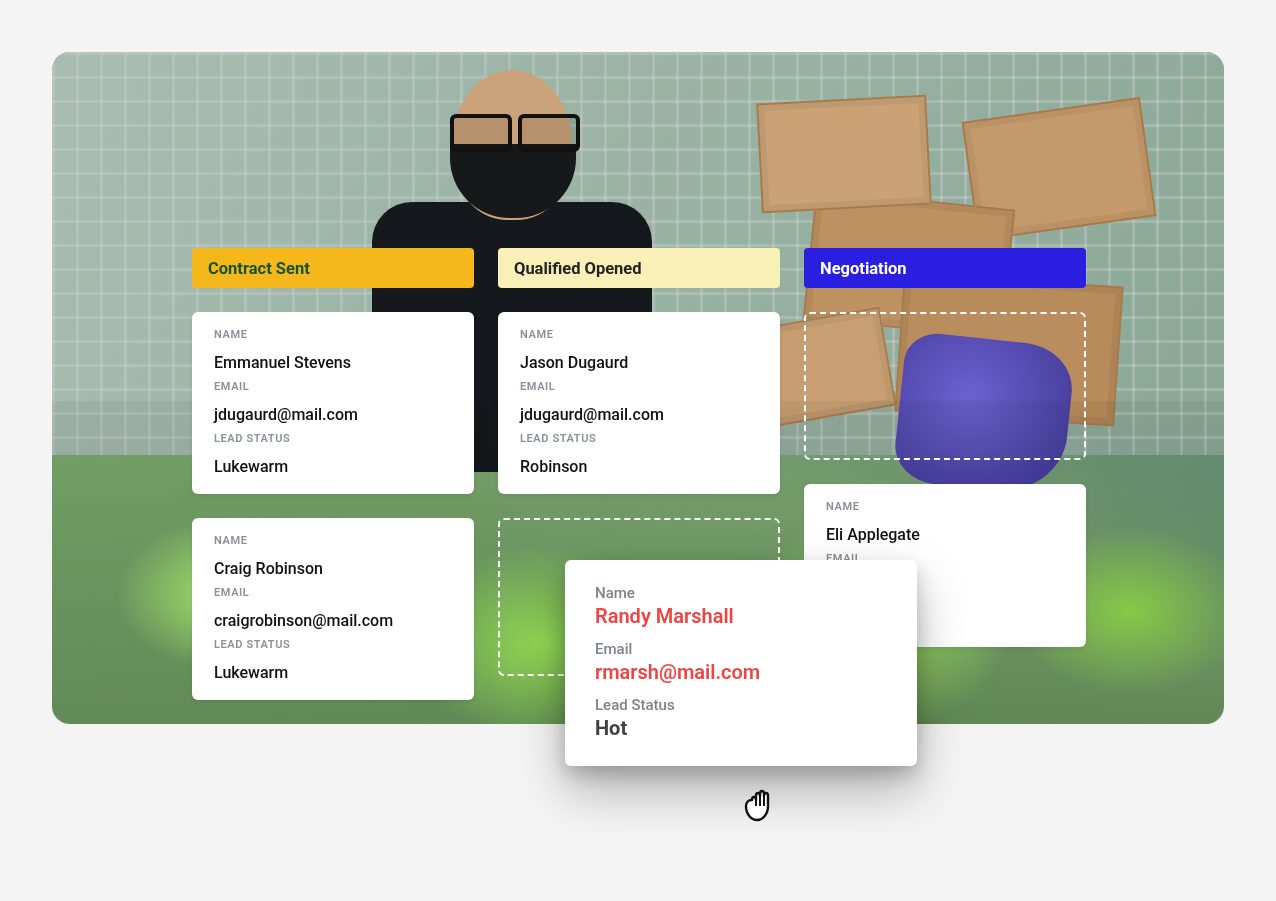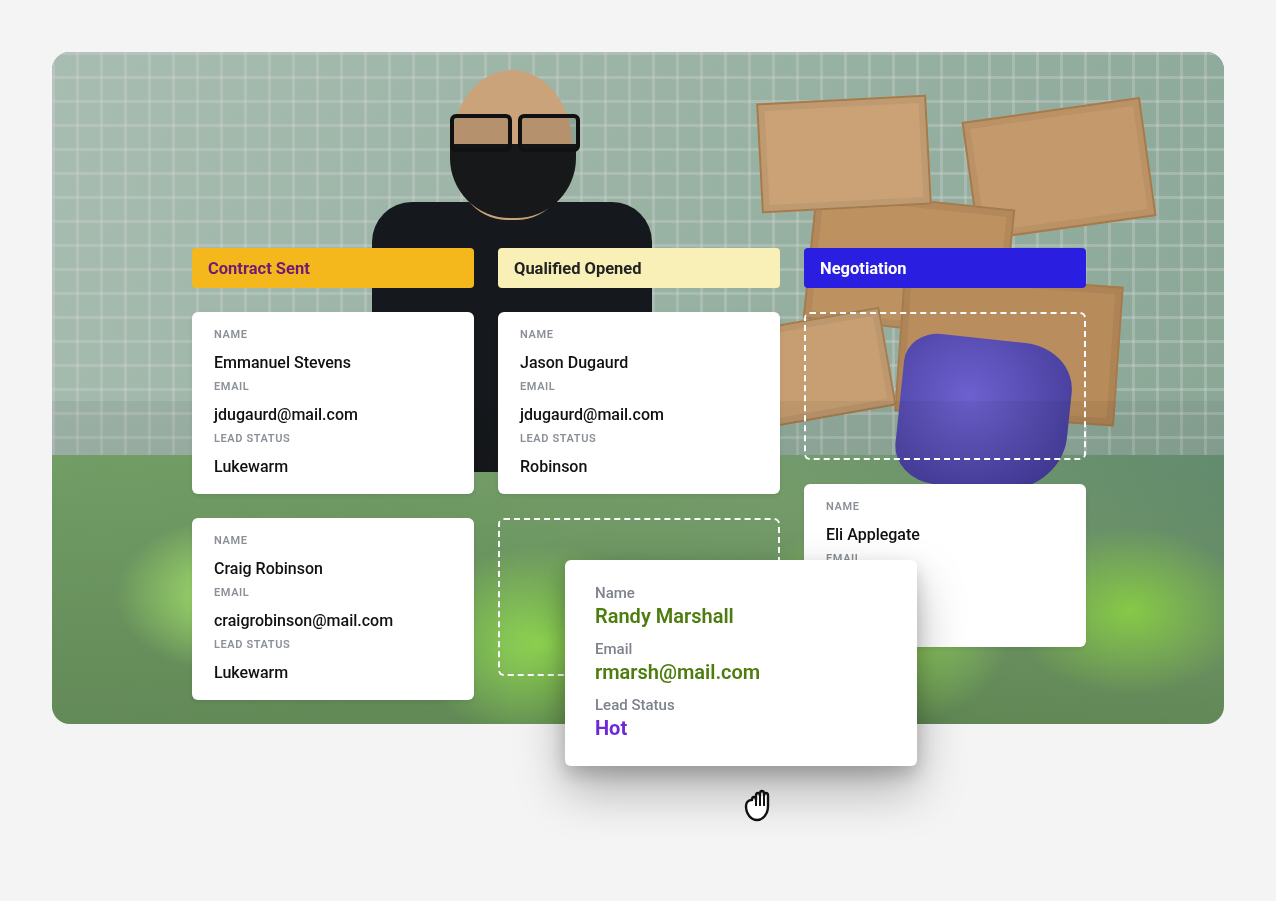--- a/index.html
+++ b/index.html
@@ -98,21 +98,21 @@
   
   .board {
     position:absolute; top:196px; left:140px; right:140px;
     display:grid; grid-template-columns: repeat(3, 282px);
     column-gap: 24px;
   }
   .col-header {
     height:40px; border-radius:4px; display:flex; align-items:center;
     padding:0 16px; font-weight:700; font-size:16.5px;
   }
-  .hdr-yellow { background:#f5b81c; color:#701a75; }
+  .hdr-yellow { background:#f5b81c; color:#14532d; }
   .hdr-cream  { background:#f9f0b8; color:#222; }
   .hdr-blue   { background:#2a1fe0; color:#fff;align-items:center; }
 
   .card {
     background:#fff; border-radius:6px; margin-top:24px;
     padding:16px 22px 18px 22px;
     box-shadow: 0 2px 4px rgba(0,0,0,0.08);
   }
   .fld-label {
     font-size:11px; letter-spacing:0.6px; color:#8a8f98; font-weight:600;
@@ -135,23 +135,23 @@
     width:352px; background:#fff; border-radius:6px;
     padding:24px 30px 26px 30px;
     box-shadow: 0 24px 50px rgba(0,0,0,0.28), 0 8px 18px rgba(0,0,0,0.18);
     z-index:20;
   }
   .drag-card .d-label {
     font-size:15px; color:#7d828b; font-weight:500; margin-top:12px;
   }
   .drag-card .d-label:first-child { margin-top:0; }
   .drag-card .d-value {
-    font-size:20px; color:#4d7c0f; font-weight:600; margin-top:2px;
-  }
-  .drag-card .d-value.hot { color:#6d28d9; font-weight:700; }
+    font-size:20px; color:#ef4444; font-weight:600; margin-top:2px;
+  }
+  .drag-card .d-value.hot { color:#404040; font-weight:700; }
 
   .grab-cursor {
     position:absolute; top:748px; left:710px; z-index:30;
   }
   .grab-cursor svg { display:block; }
 
   
   .col { display:flex; flex-direction:column; }
 </style>
 </head>

